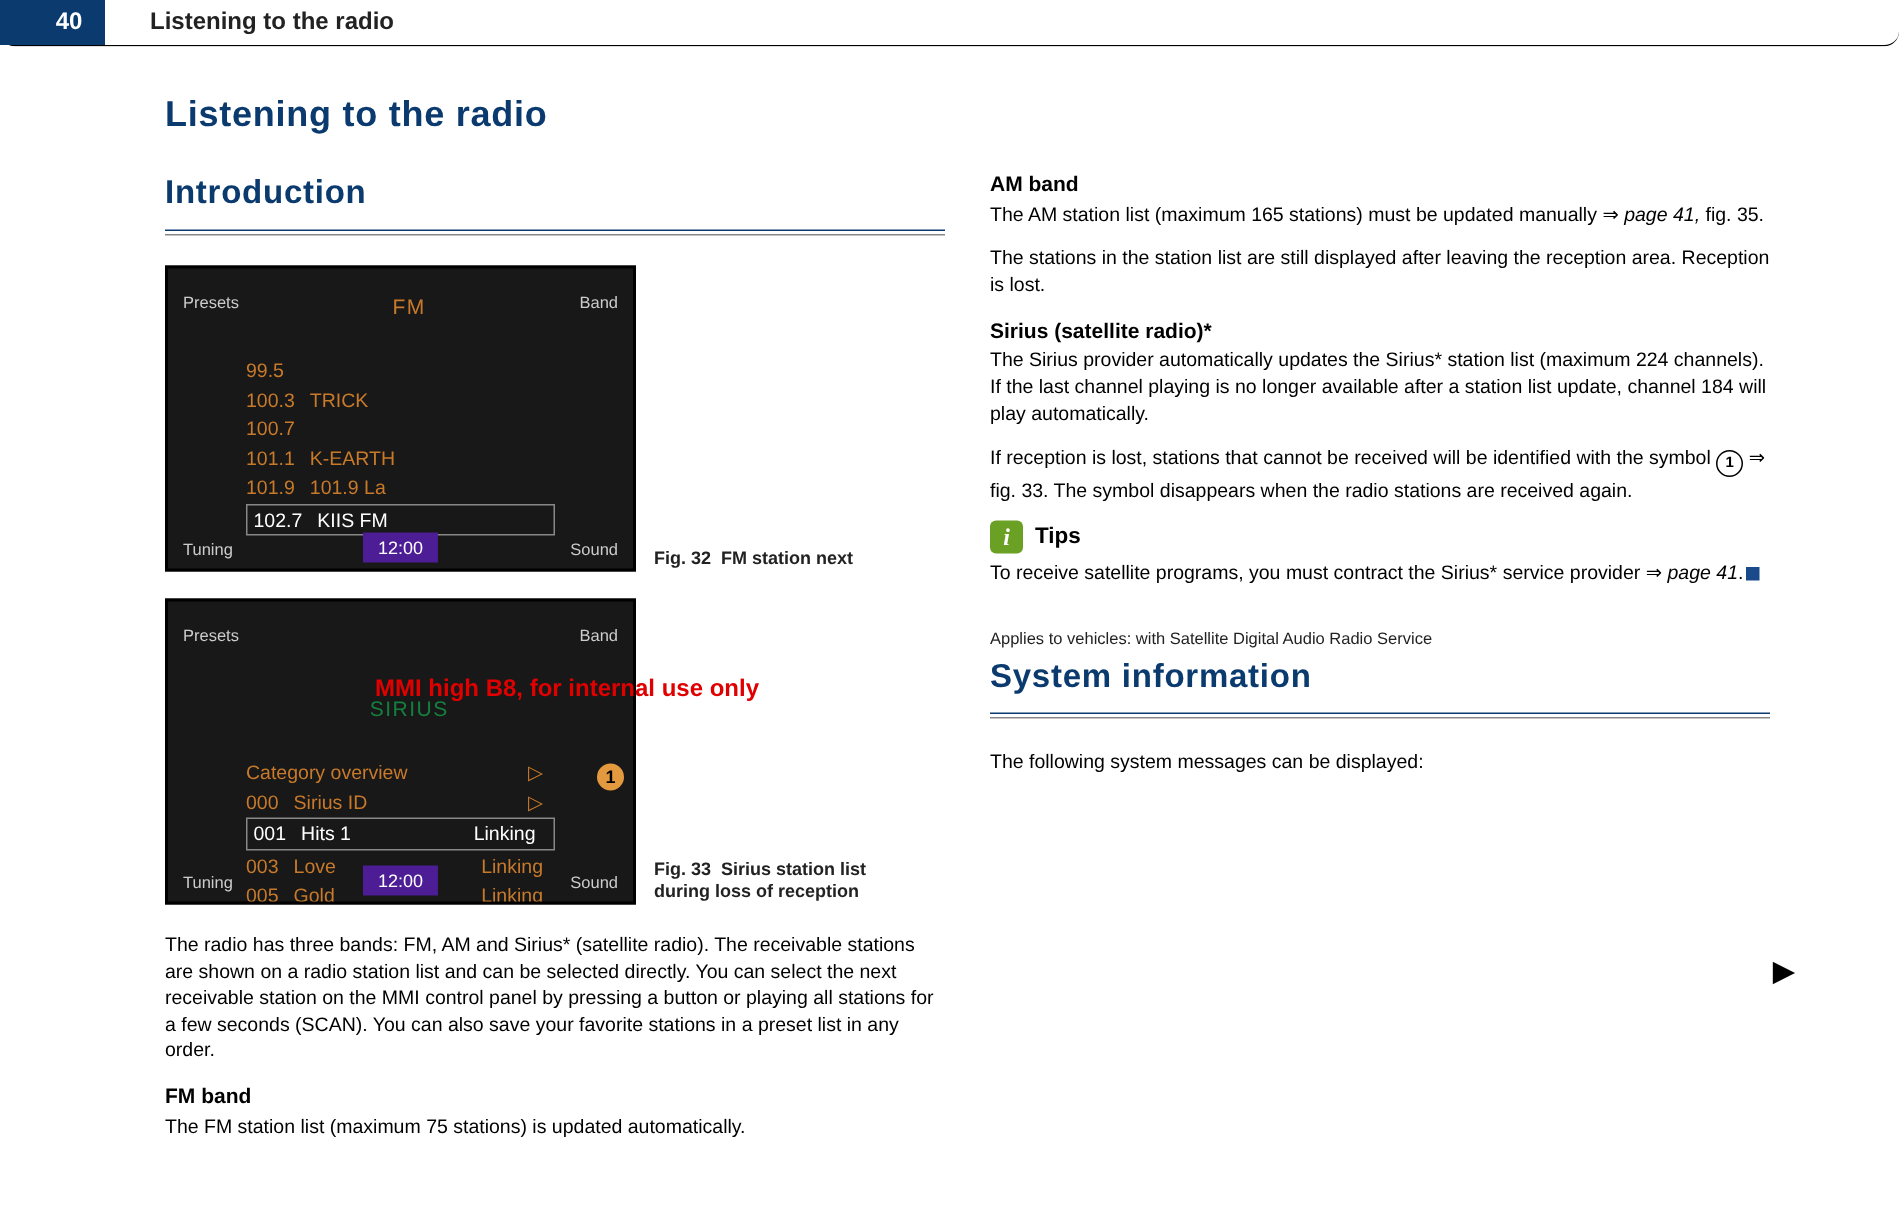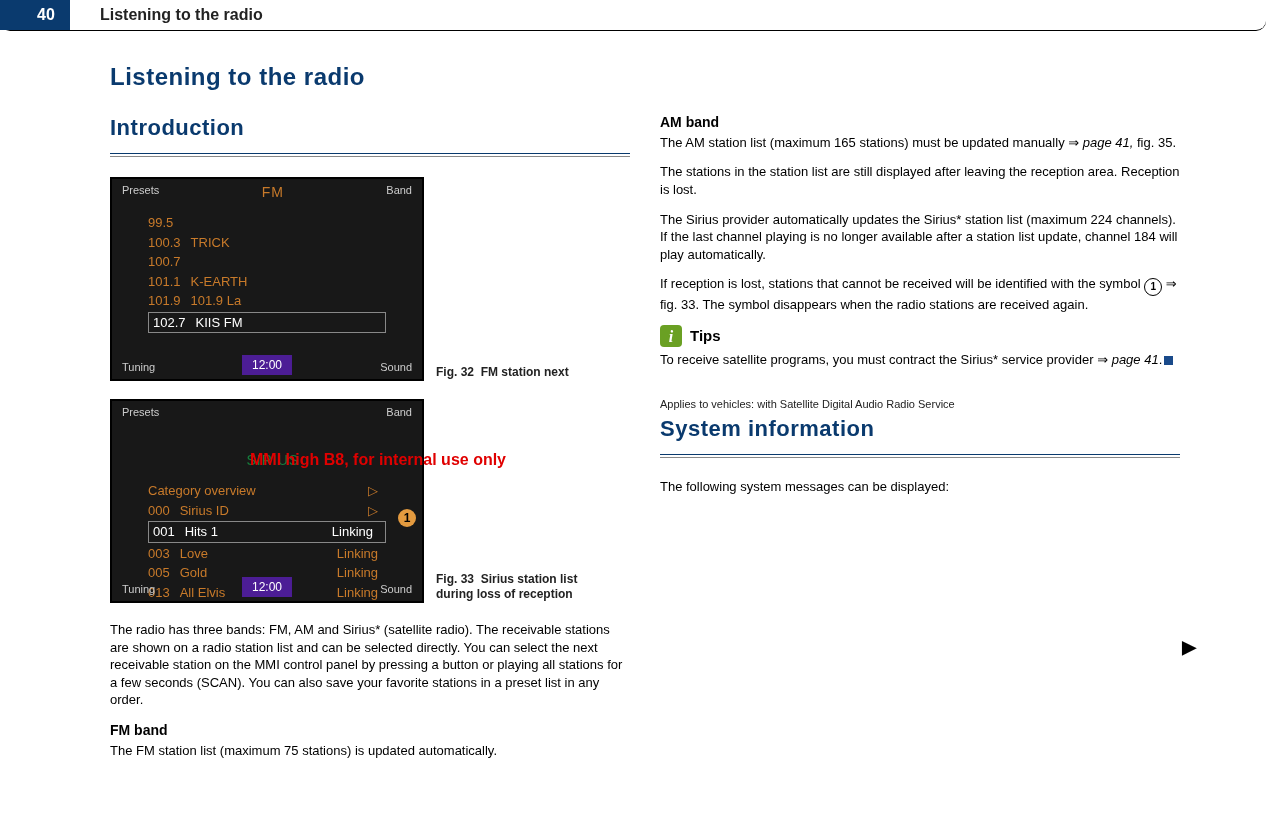--- a/index.html
+++ b/index.html
@@ -84,36 +84,36 @@
     background: #181818;
     border: 2px solid #000;
     position: relative;
     overflow: hidden;
     color: #ccc;
     font-size: 11px;
   }
   .fig-top {
     display: flex;
     justify-content: space-between;
-    padding: 4px 10px;
+    padding: 16px 10px;
     color: #ccc;
   }
   .fig-title {
     color: #c87a2a;
     font-size: 14px;
     text-align: center;
     flex: 1;
     letter-spacing: 1px;
   }
   .fig-title.sirius { color: #15803d; margin-top: 46px; }
   .station-list {
     padding: 6px 36px;
     font-size: 13px;
   }
-  .station-row { color: #c87a2a; margin: 2px 0; display:flex; gap:10px;}
+  .station-row { color: #c87a2a; margin: 2px 16px; display:flex; gap:10px;}
   .station-row.sel { color: #fff; border: 1px solid #888; padding: 1px 4px; }
   .link-col { color:#c87a2a; margin-left:auto; padding-right:8px;}
   .marker-1 {
     position:absolute; right:6px; top:108px;
     width:18px; height:18px; border-radius:50%;
     background:#e39a3f; color:#000; font-weight:bold;
     display:flex; align-items:center; justify-content:center;
     font-size:12px;
   }
   .fig-bottom {
@@ -307,20 +307,21 @@
     <p>The FM station list (maximum 75 stations) is updated automatically.</p>
   </div>
 
   <div class="column" style="padding-top:52px;">
     <div class="subhead">AM band</div>
     <p>
       <span>The AM station list (maximum 165 stations) must be updated manually </span><span class="arrow">⇒</span> <span class="italic-ref">page 41,</span><span> fig. 35.</span>
     </p>
     <p>The stations in the station list are still displayed after leaving the reception area. Reception is lost.</p>
 
+    <div class="subhead">Sirius (satellite radio)*</div>
     <p>The Sirius provider automatically updates the Sirius* station list (maximum 224 channels). If the last channel playing is no longer available after a station list update, channel 184 will play automatically.</p>
     <p>
       <span>If reception is lost, stations that cannot be received will be identified with the symbol </span><span class="circ-num">1</span> <span class="arrow">⇒</span><span> fig. 33. The symbol disappears when the radio stations are received again.</span>
     </p>
 
     <div class="tips-row">
       <div class="tips-icon">i</div>
       <div class="tips-label">Tips</div>
     </div>
     <p>

